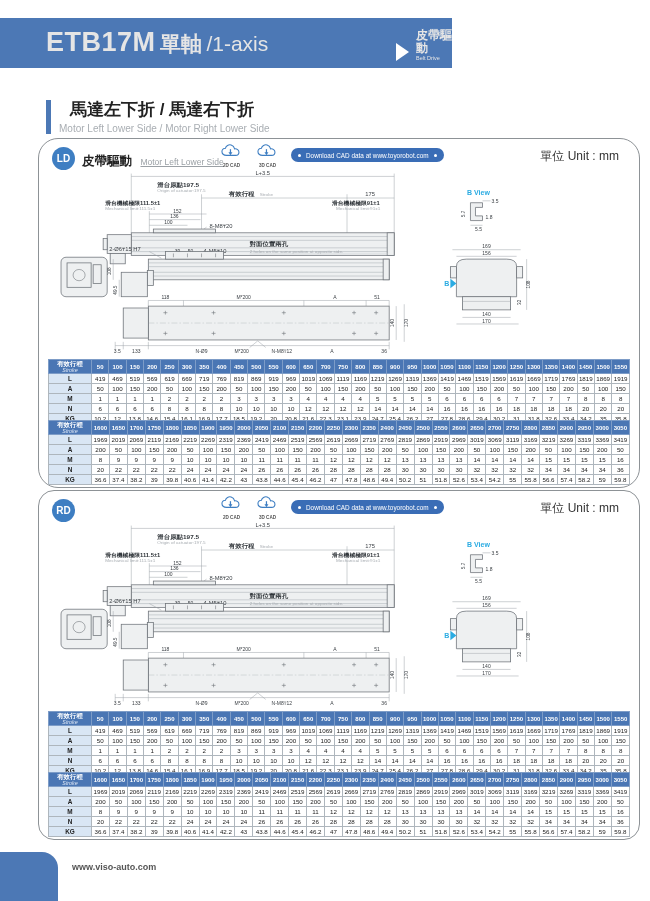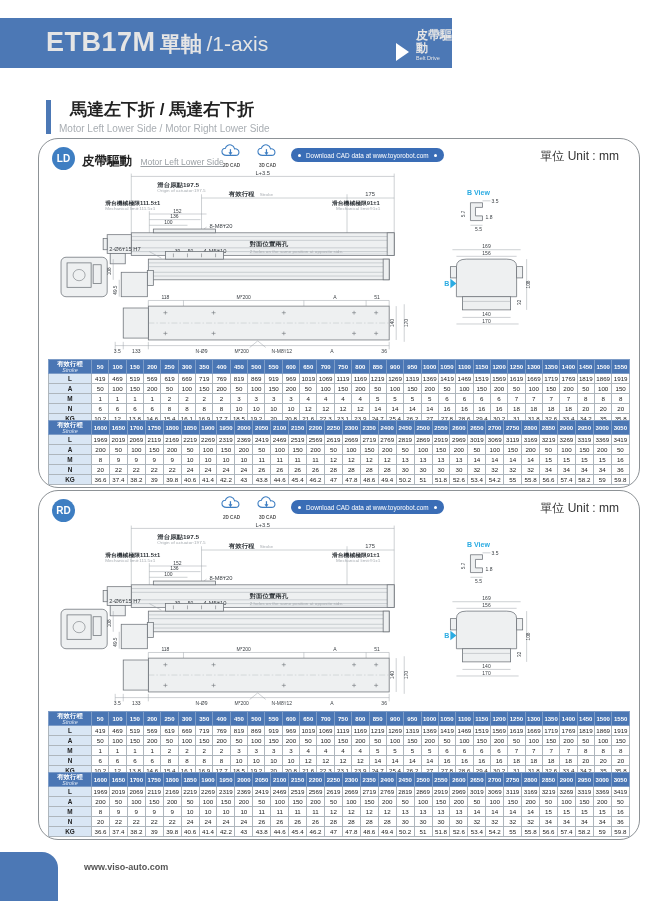--- a/index.html
+++ b/index.html
@@ -14,21 +14,21 @@
   .tri{width:0;height:0;border-left:13px solid #fff;border-top:9px solid transparent;border-bottom:9px solid transparent;}
   .badge .cn{font-size:12px;font-weight:bold;line-height:13px;}
   .badge .en{font-size:5.5px;line-height:6px;}
   
   .sect{position:absolute;left:46px;top:98px;}
   .sect .bar{position:absolute;left:0;top:2px;width:5px;height:34px;background:#4c78b5;}
   .sect .t1{margin-left:24px;font-size:17px;font-weight:bold;color:#222;}
   .sect .t2{margin-left:13px;font-size:10px;color:#a9aeb3;margin-top:2px;}
   
   .card{position:absolute;left:38px;width:600px;height:348px;border:1.5px solid #8d9296;border-radius:20px;background:#fff;}
-  .card.ld{top:138px;} .card.rd{top:490px;}
+  .card.ld{top:138px;} .card.rd{top:490px;border-radius:16px;}
   .cbadge{position:absolute;left:13px;top:8px;width:23px;height:23px;border-radius:50%;background:#3e7ec2;color:#fff;font-size:10px;font-weight:bold;display:flex;align-items:center;justify-content:center;}
   .ctitle{position:absolute;left:43px;top:12px;white-space:nowrap;}
   .ctitle .cn{font-size:12.5px;font-weight:bold;color:#222;}
   .ctitle .en{font-size:8.5px;color:#9aa0a5;margin-left:4px;text-decoration:underline;}
   .cloud{position:absolute;top:4px;width:33px;text-align:center;cursor:pointer;}
   .cloud.c2d{left:176px;} .cloud.c3d{left:212px;}
   .cloud .lbl{font-size:4.6px;color:#555;margin-top:-1px;font-weight:bold;}
   .pill{position:absolute;left:252px;top:9px;height:14px;padding:0 7px;border-radius:8px;background:#3a6db6;color:#fff;display:flex;align-items:center;gap:5px;font-size:6.4px;white-space:nowrap;cursor:pointer;}
   .pill .dot{width:3px;height:3px;border-radius:50%;background:#fff;}
   .unit{position:absolute;right:20px;top:9px;font-size:12px;color:#333;}
@@ -40,21 +40,21 @@
   table.spec{border-collapse:collapse;width:100%;table-layout:fixed;}
   .spec th,.spec td{border:0.5px solid #aeb6bd;padding:0;text-align:center;overflow:hidden;}
   .spec thead th{background:#4a76b4;color:#fff;font-size:6px;font-weight:bold;height:13px;border-color:#7d9cc7;}
   .spec th.corner{width:42px;}
   .spec .corner .c1{font-size:6.4px;font-weight:bold;line-height:7px;}
   .spec .corner .c2{font-size:5.3px;font-style:italic;font-weight:normal;line-height:6px;color:#dfe8f5;}
   .spec tbody th.rowlab{background:#d9e6f4;color:#222;font-size:6.4px;font-weight:bold;height:9px;}
   .spec tbody td{font-size:6.2px;color:#222;height:9px;background:#fff;}
   
   .ftab{position:absolute;left:0;top:852px;width:58px;height:49px;background:#4c78b5;border-radius:0 16px 0 0;}
-  .furl{position:absolute;left:72px;top:862px;font-size:9px;color:#555;font-weight:bold;margin-left:12px;}
+  .furl{position:absolute;left:72px;top:862px;font-size:9px;color:#555;font-weight:bold;}
   
   svg text{font-family:"Liberation Sans",sans-serif;}
   .tx{font-size:5.8px;fill:#3a3f44;}
   .tx5{font-size:5px;fill:#3a3f44;}
   .cn{font-size:6.4px;font-weight:bold;fill:#2f3439;}
   .cn6{font-size:5.8px;font-weight:bold;fill:#2f3439;}
   .en{font-size:4.6px;fill:#a8adb2;}
   .cy{fill:#2aabe2;font-weight:bold;}
   .part{fill:#eef0f1;stroke:#6f747a;stroke-width:0.8;}
   .thin{stroke:#9aa0a6;stroke-width:0.45;fill:none;}

